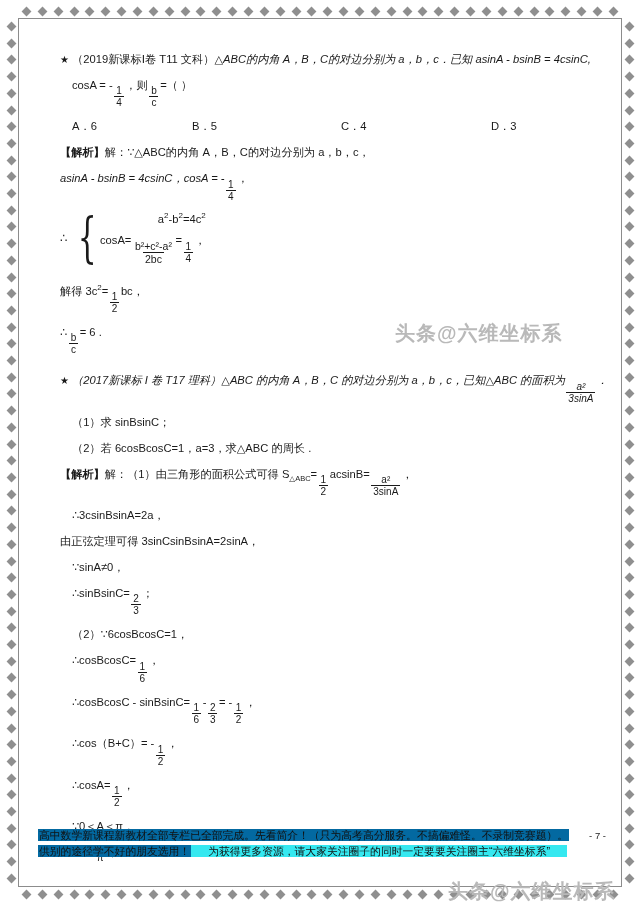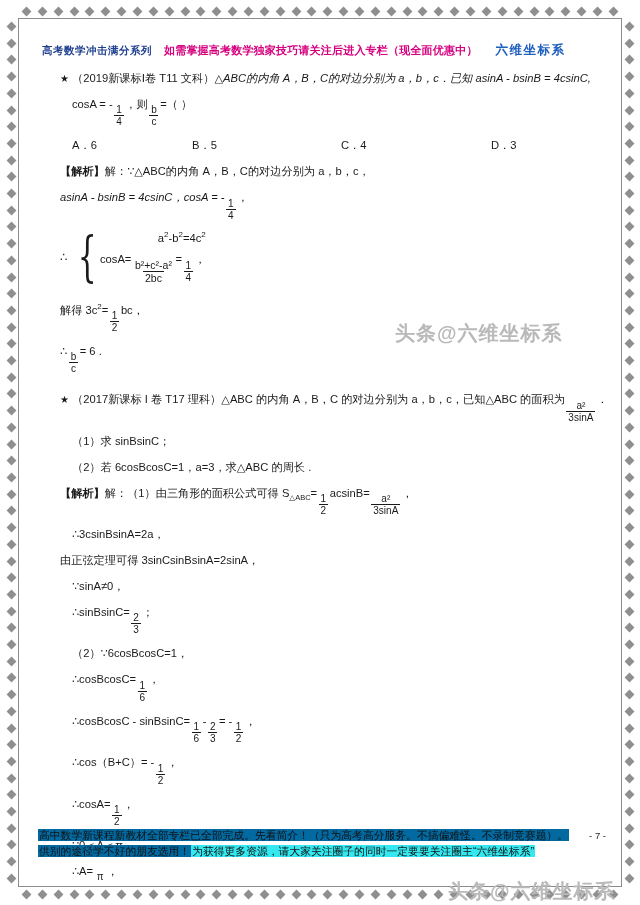--- a/index.html
+++ b/index.html
@@ -84,21 +84,21 @@
   }
   .sys-rows{ display:flex; flex-direction:column; gap:9px; }
   .sys-row{ font-size:11.2px; white-space:nowrap;text-align:right; }
 
   
   .footer{
     position:absolute; left:38px; bottom:46px; width:566px;
     font-size:10.8px; line-height:15.5px; white-space:nowrap;
   }
   .hl-green{ background:#0369a1; color:#111; padding:0 1px; }
-  .hl-cyan{ background:#35e8f0; color:#111; padding:0 1px; }
+  .hl-cyan{ background:#35e8f0; color:#111; padding:0 17px; }
   .pagenum{
     position:absolute; right:-2px; top:0; font-size:9.5px;
     background:transparent; color:#222;
   }
 
   
   .wm{
     position:absolute; color:#b9b9b9; font-size:20px; font-weight:bold;
     letter-spacing:1px; white-space:nowrap; pointer-events:none;
   }
@@ -294,25 +294,20 @@
       <span class="dmd"></span>
       <span class="dmd"></span>
       <span class="dmd"></span>
       <span class="dmd"></span>
       <span class="dmd"></span>
     </div>
 </div>
 
 <div class="content">
 
-  <div class="doc-header">
-    <span class="hdr-series">高考数学冲击满分系列</span>
-    <span class="hdr-promo">如需掌握高考数学独家技巧请关注后进入专栏（现全面优惠中）</span>
-    <span class="hdr-brand">六维坐标系</span>
-  </div>
 
   <div class="line blk indent1">
     <span class="star">★</span>
     <span>（2019新课标Ⅰ卷 T11 文科）</span><span class="ital">△ABC的内角 A，B，C的对边分别为 a，b，c．已知 asinA - bsinB = 4csinC,</span>
   </div>
 
   <div class="line blk indent2">
     <span>cosA = -</span><span class="frac">
         <span class="num">1</span>
         <span class="den">4</span>
@@ -367,21 +362,21 @@
   </div>
 
   <div class="line blk indent1">
     <span>∴</span><span class="frac">
         <span class="num">b</span>
         <span class="den">c</span>
       </span><span>= 6 .</span>
   </div>
 
 
-  <div class="line indent1" style="margin-top:16px;">
+  <div class="line indent1" style="margin-top:16px;font-style:italic;">
     <span class="star">★</span>
     <span>（2017新课标 I 卷 T17 理科）</span><span>△ABC 的内角 A，B，C 的对边分别为 a，b，c，已知△ABC 的面积为</span><span class="frac">
         <span class="num">a²</span>
         <span class="den">3sinA</span>
       </span><span>．</span>
   </div>
 
   <div class="line blk indent2">（1）求 sinBsinC；</div>
   <div class="line blk indent2">（2）若 6cosBcosC=1，a=3，求△ABC 的周长 .</div>
 

